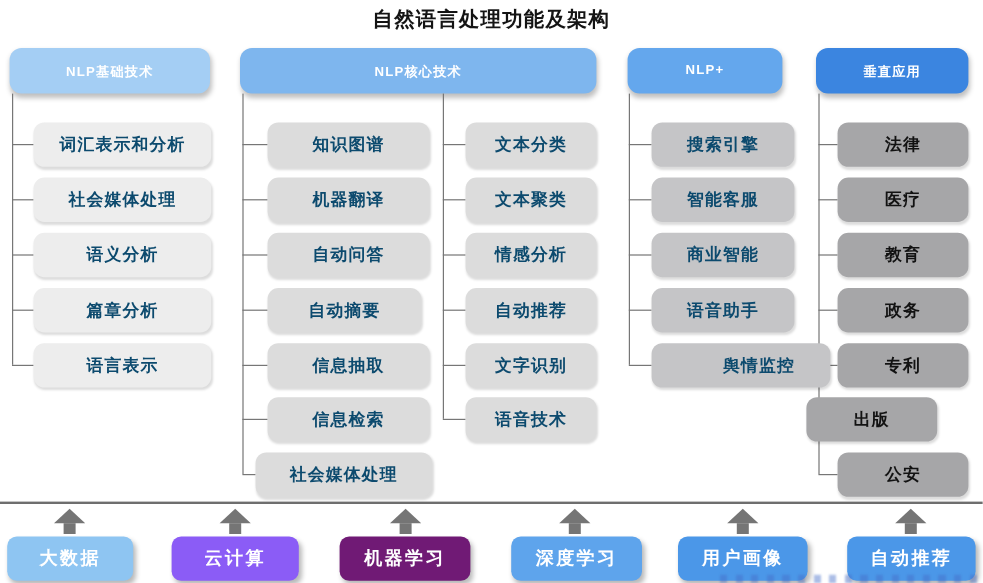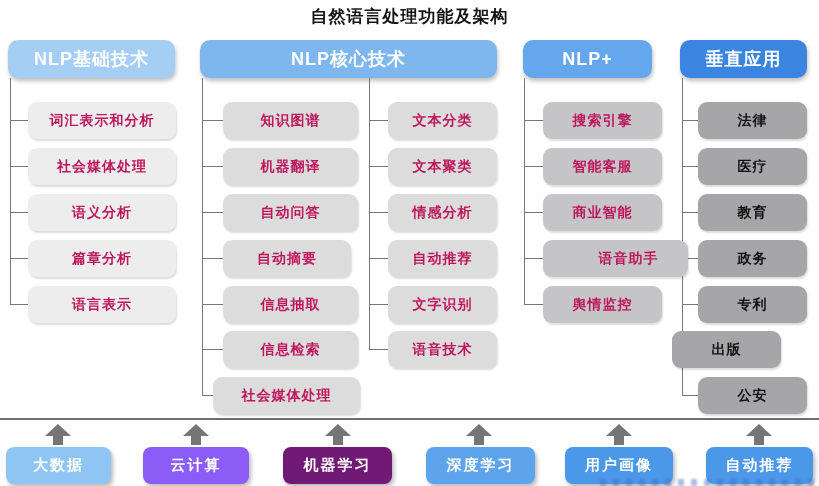--- a/index.html
+++ b/index.html
@@ -8,27 +8,27 @@
     font-family:"Liberation Sans","DejaVu Sans",sans-serif;overflow:hidden;
   }
   .abs{position:absolute;}
   .title{
     left:0;top:5px;width:819px;text-align:center;
     font-size:17px;font-weight:bold;color:#141414;letter-spacing:1px;
   }
   .hdr{
     height:38px;border-radius:10px;color:#ffffff;
     display:flex;align-items:center;justify-content:center;
-    font-size:18px;font-weight:bold;letter-spacing:1px;
+    font-size:11px;font-weight:bold;letter-spacing:1px;
     box-shadow:1px 3px 4px rgba(0,0,0,0.25);
   }
   .item{
     height:37px;border-radius:9px;
     display:flex;align-items:center;justify-content:center;
-    font-size:14px;font-weight:bold;color:#be185d;letter-spacing:1px;
+    font-size:14px;font-weight:bold;color:#0c4a6e;letter-spacing:1px;
     box-shadow:1px 2px 2px rgba(0,0,0,0.14);
   }
   .c1{background:#ededed;}
   .c2{background:#dcdcdc;}
   .c3{background:#c5c5c7;}
   .c4{background:#a6a6a8;color:#121212;}
   .vline{width:1px;background:#767676;}
   .hline{height:1px;background:#767676;}
   .sep{left:0;top:418px;width:819px;height:2px;background:#6e6e6e;}
   .arrow{width:26px;text-align:center;}
@@ -118,22 +118,22 @@
 <div class="abs item c2" style="left:388px;top:102px;width:109px;">文本分类</div>
 <div class="abs item c2" style="left:388px;top:148px;width:109px;">文本聚类</div>
 <div class="abs item c2" style="left:388px;top:194px;width:109px;">情感分析</div>
 <div class="abs item c2" style="left:388px;top:240px;width:109px;">自动推荐</div>
 <div class="abs item c2" style="left:388px;top:286px;width:109px;">文字识别</div>
 <div class="abs item c2" style="left:388px;top:331px;width:109px;">语音技术</div>
 
 <div class="abs item c3" style="left:543px;top:102px;width:119px;">搜索引擎</div>
 <div class="abs item c3" style="left:543px;top:148px;width:119px;">智能客服</div>
 <div class="abs item c3" style="left:543px;top:194px;width:119px;">商业智能</div>
-<div class="abs item c3" style="left:543px;top:240px;width:119px;padding-left:26px;">语音助手</div>
-<div class="abs item c3" style="left:543px;top:286px;width:119px;">舆情监控</div>
+<div class="abs item c3" style="left:543px;top:240px;width:119px;">语音助手</div>
+<div class="abs item c3" style="left:543px;top:286px;width:119px;padding-left:30px;">舆情监控</div>
 
 <div class="abs item c4" style="left:698px;top:102px;width:109px;">法律</div>
 <div class="abs item c4" style="left:698px;top:148px;width:109px;">医疗</div>
 <div class="abs item c4" style="left:698px;top:194px;width:109px;">教育</div>
 <div class="abs item c4" style="left:698px;top:240px;width:109px;">政务</div>
 <div class="abs item c4" style="left:698px;top:286px;width:109px;">专利</div>
 <div class="abs item c4" style="left:672px;top:331px;width:109px;">出版</div>
 <div class="abs item c4" style="left:698px;top:377px;width:109px;">公安</div>
 
 <div class="abs sep"></div>

